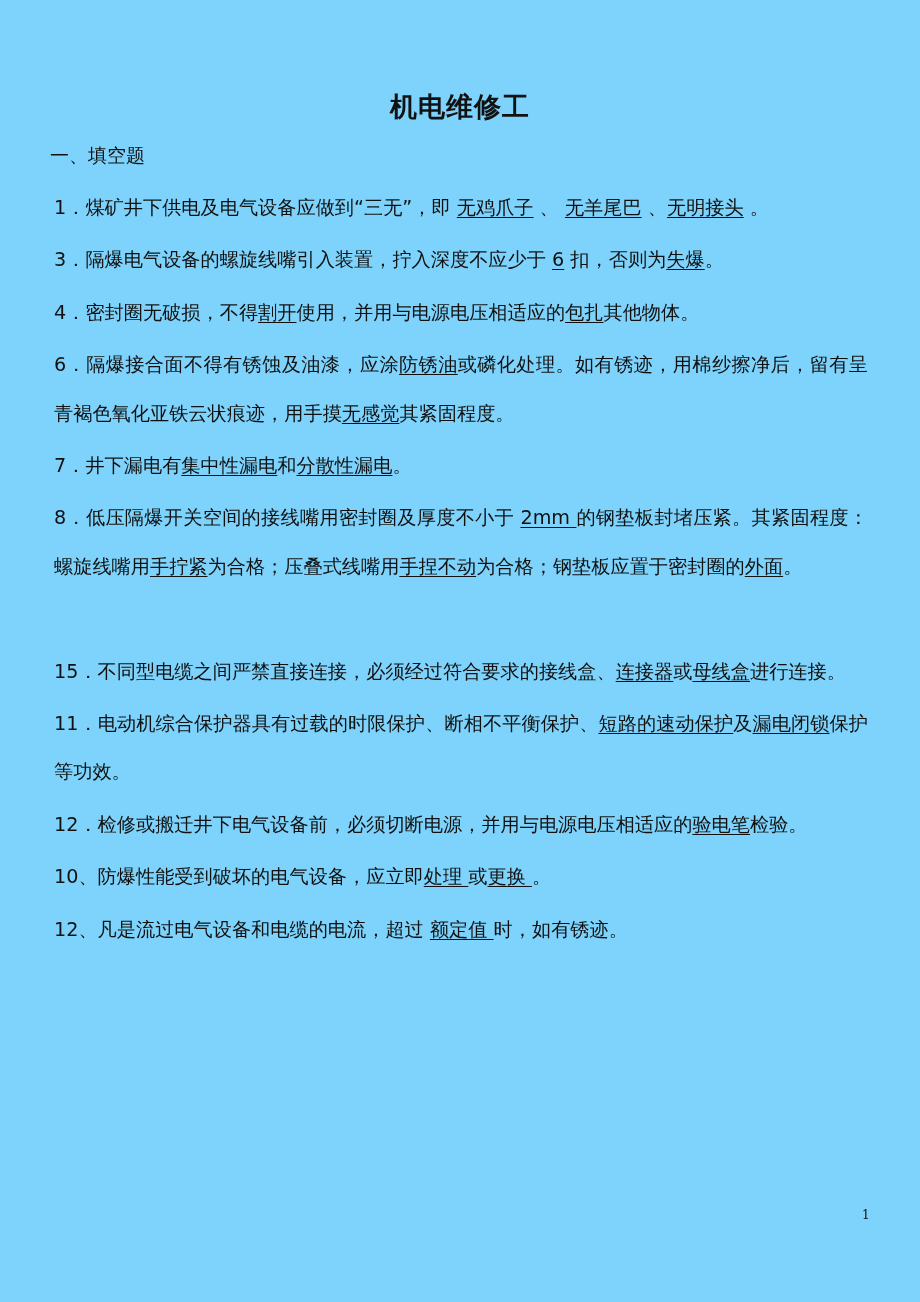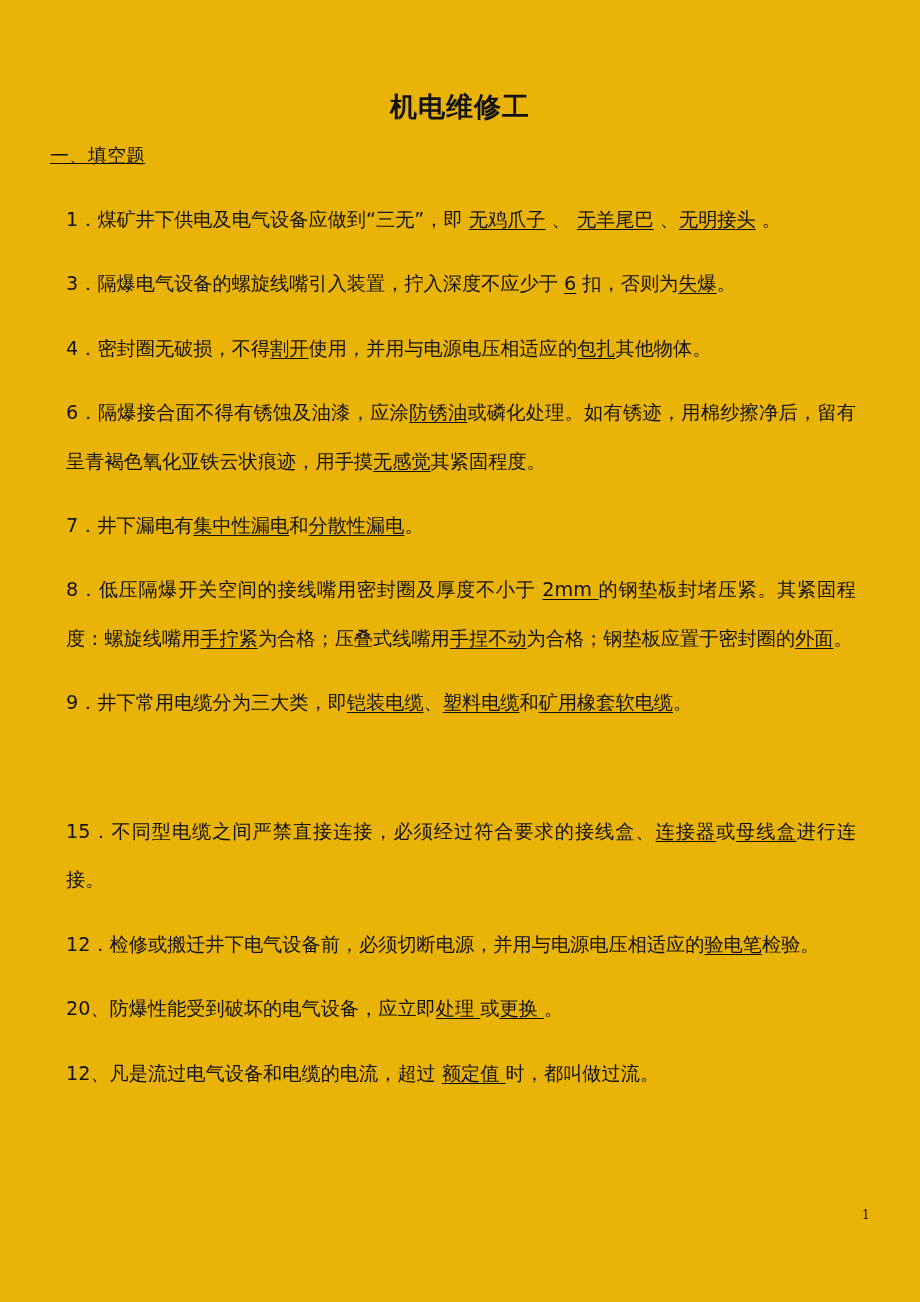--- a/index.html
+++ b/index.html
@@ -1,56 +1,56 @@
 <!DOCTYPE html>
 <html><head>
 <meta charset="utf-8">
 <style>
   html, body { margin: 0; padding: 0; background: #ffffff; }
   body {
     width: 920px; height: 1302px; position: relative; overflow: hidden;
     font-family: "DejaVu Sans", "Liberation Sans", sans-serif;
     color: #111111;
   }
-  .page { position: absolute; left: 0; top: 0; width: 920px; height: 1302px; background: #eab308; }
+  .page { position: absolute; left: 0; top: 0; width: 920px; height: 1302px; background: #7dd3fc; }
   .title {
     position: absolute; left: 0; width: 920px; top: 88px;
     text-align: center; font-size: 27px; font-weight: bold; letter-spacing: 1px;
     line-height: 38px;
   }
   .section-heading {
     position: absolute; left: 50px; top: 141px;
-    font-size: 19px; line-height: 28px; text-decoration: underline;
+    font-size: 19px; line-height: 28px;
   }
   .body {
     position: absolute; left: 50px; top: 180px; width: 822px;
     font-size: 19.2px; line-height: 48.4px;
   }
-  .para { margin: 16px; text-align: justify; text-justify: inter-character; }
+  .para { margin: 4px; text-align: justify; text-justify: inter-character; }
   .para.spacer { height: 48.4px; }
   .para .u { text-decoration: underline; text-underline-offset: 3px; text-decoration-thickness: 1px; }
   .page-number {
     position: absolute; left: 862px; top: 1208px;
     font-family: "DejaVu Serif", "Liberation Serif", serif; font-size: 12px;
   }
 </style>
 </head>
 <body>
 
 <div class="page">
   <div class="title">机电维修工</div>
   <div class="section-heading">一、填空题</div>
   <div class="body" id="doc-body">
       <p class="para"><span>1．煤矿井下供电及电气设备应做到“三无”，即 </span><span class="u">无鸡爪子</span><span> 、 </span><span class="u">无羊尾巴</span><span> 、</span><span class="u">无明接头</span><span> 。</span></p>
       <p class="para"><span>3．隔爆电气设备的螺旋线嘴引入装置，拧入深度不应少于 </span><span class="u">6</span><span> 扣，否则为</span><span class="u">失爆</span><span>。</span></p>
       <p class="para"><span>4．密封圈无破损，不得</span><span class="u">割开</span><span>使用，并用与电源电压相适应的</span><span class="u">包扎</span><span>其他物体。</span></p>
       <p class="para"><span>6．隔爆接合面不得有锈蚀及油漆，应涂</span><span class="u">防锈油</span><span>或磷化处理。如有锈迹，用棉纱擦净后，留有呈青褐色氧化亚铁云状痕迹，用手摸</span><span class="u">无感觉</span><span>其紧固程度。</span></p>
       <p class="para"><span>7．井下漏电有</span><span class="u">集中性漏电</span><span>和</span><span class="u">分散性漏电</span><span>。</span></p>
       <p class="para"><span>8．低压隔爆开关空间的接线嘴用密封圈及厚度不小于 </span><span class="u">2mm </span><span>的钢垫板封堵压紧。其紧固程度：螺旋线嘴用</span><span class="u">手拧紧</span><span>为合格；压叠式线嘴用</span><span class="u">手捏不动</span><span>为合格；钢垫板应置于密封圈的</span><span class="u">外面</span><span>。</span></p>
-      <p class="para"><span>9．井下常用电缆分为三大类，即</span><span class="u">铠装电缆</span><span>、</span><span class="u">塑料电缆</span><span>和</span><span class="u">矿用橡套软电缆</span><span>。</span></p>
       <p class="para spacer"></p>
       <p class="para"><span>15．不同型电缆之间严禁直接连接，必须经过符合要求的接线盒、</span><span class="u">连接器</span><span>或</span><span class="u">母线盒</span><span>进行连接。</span></p>
+      <p class="para"><span>11．电动机综合保护器具有过载的时限保护、断相不平衡保护、</span><span class="u">短路的速动保护</span><span>及</span><span class="u">漏电闭锁</span><span>保护等功效。</span></p>
       <p class="para"><span>12．检修或搬迁井下电气设备前，必须切断电源，并用与电源电压相适应的</span><span class="u">验电笔</span><span>检验。</span></p>
-      <p class="para"><span>20、防爆性能受到破坏的电气设备，应立即</span><span class="u">处理 </span><span> 或</span><span class="u">更换 </span><span> 。</span></p>
-      <p class="para"><span>12、凡是流过电气设备和电缆的电流，超过 </span><span class="u">额定值 </span><span>时，都叫做过流。</span></p>
+      <p class="para"><span>10、防爆性能受到破坏的电气设备，应立即</span><span class="u">处理 </span><span> 或</span><span class="u">更换 </span><span> 。</span></p>
+      <p class="para"><span>12、凡是流过电气设备和电缆的电流，超过 </span><span class="u">额定值 </span><span>时，如有锈迹。</span></p>
     </div>
   <div class="page-number">1</div>
 </div>
 
 </body></html>

